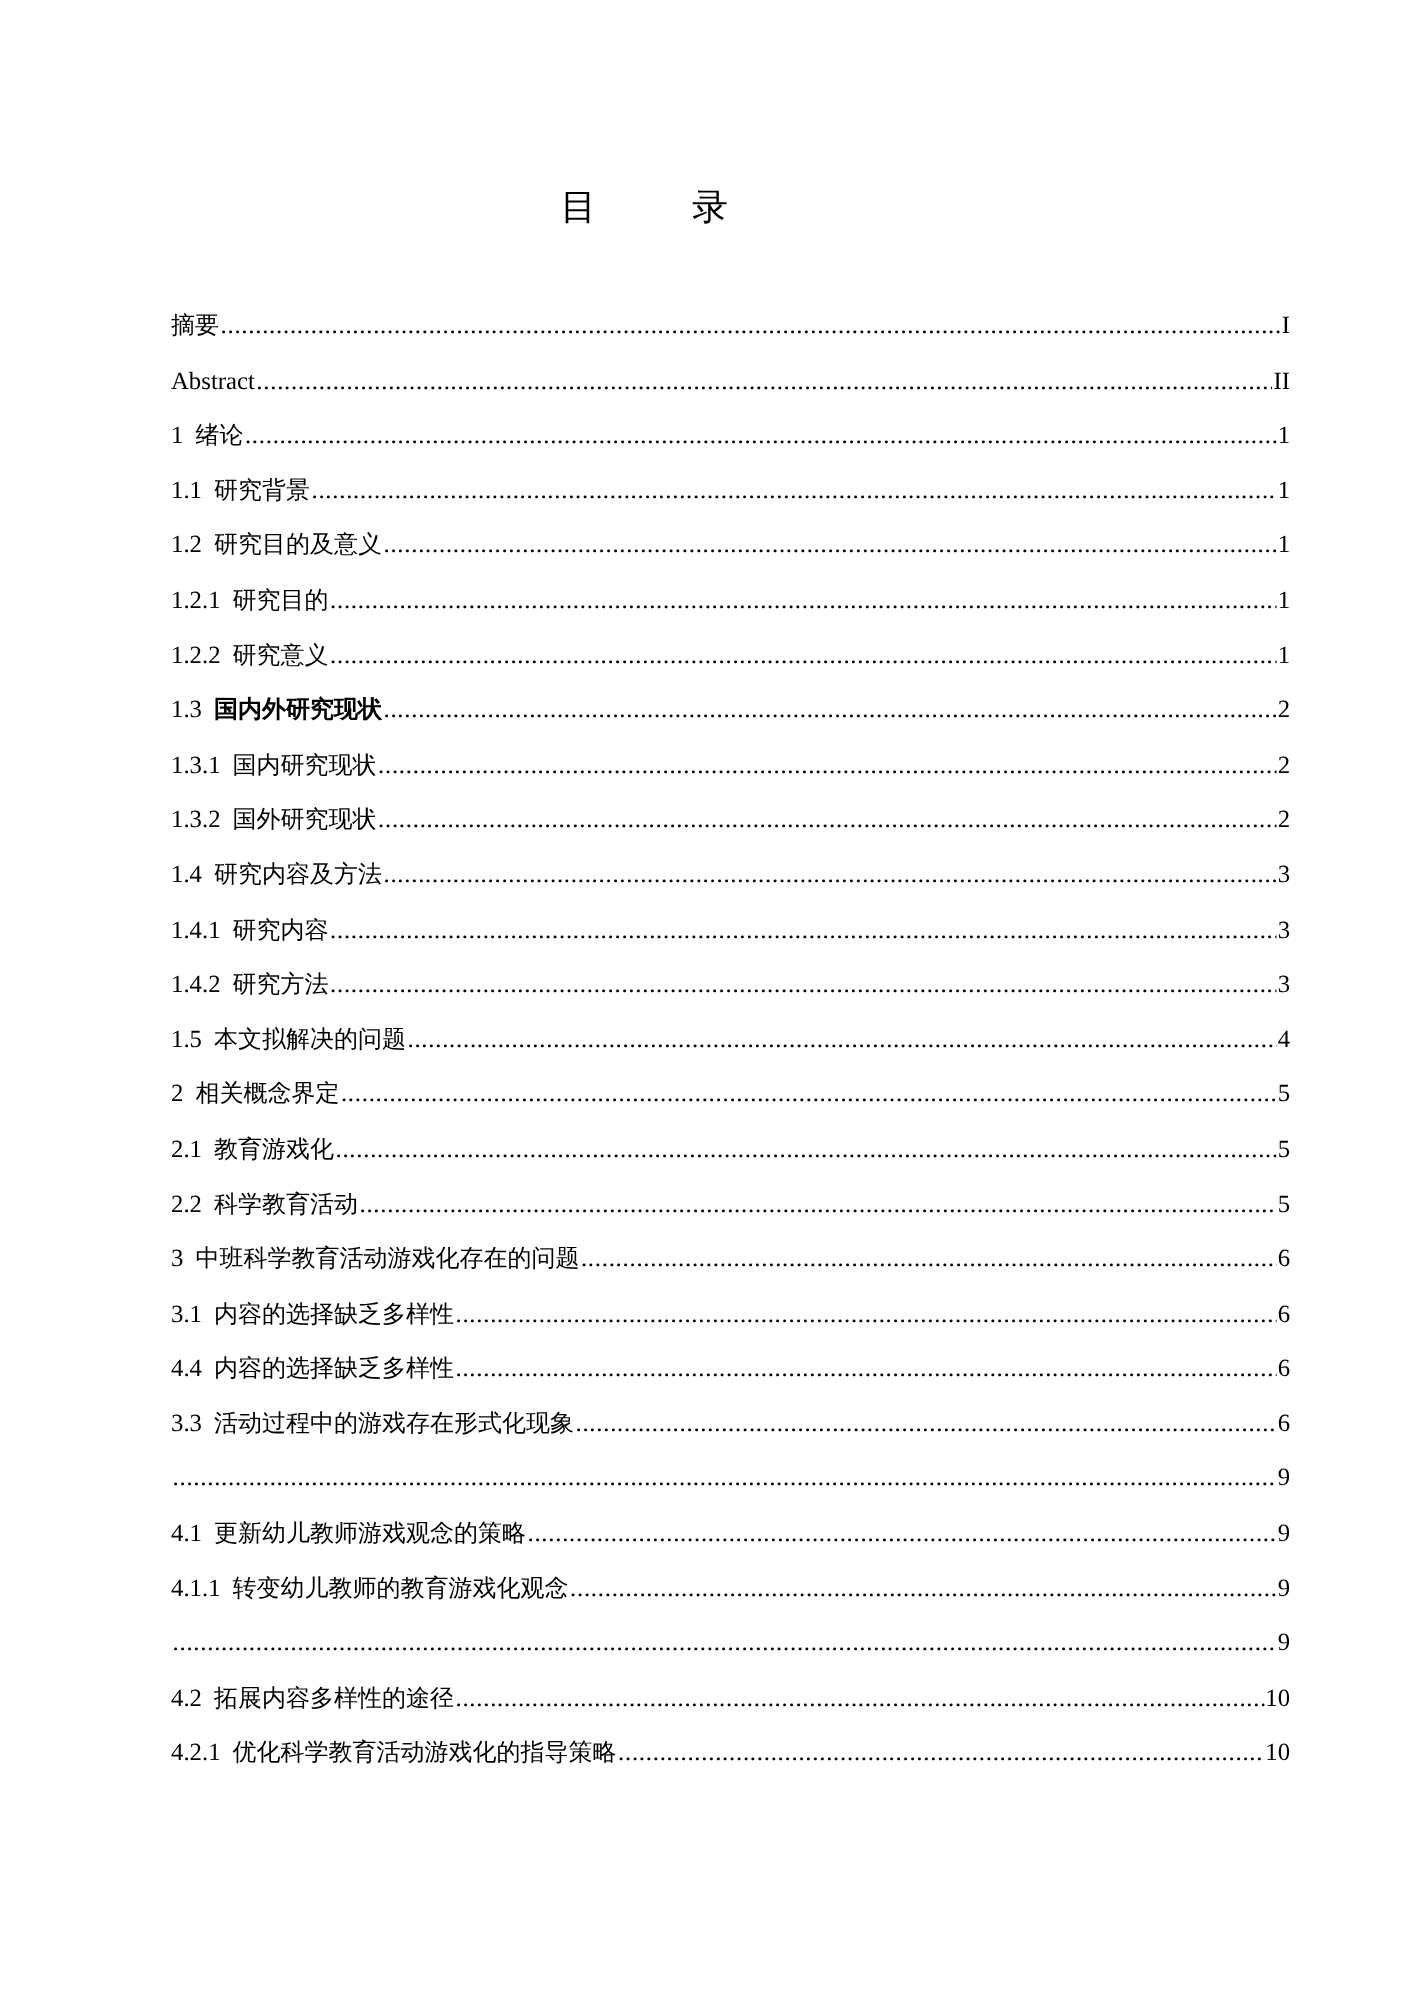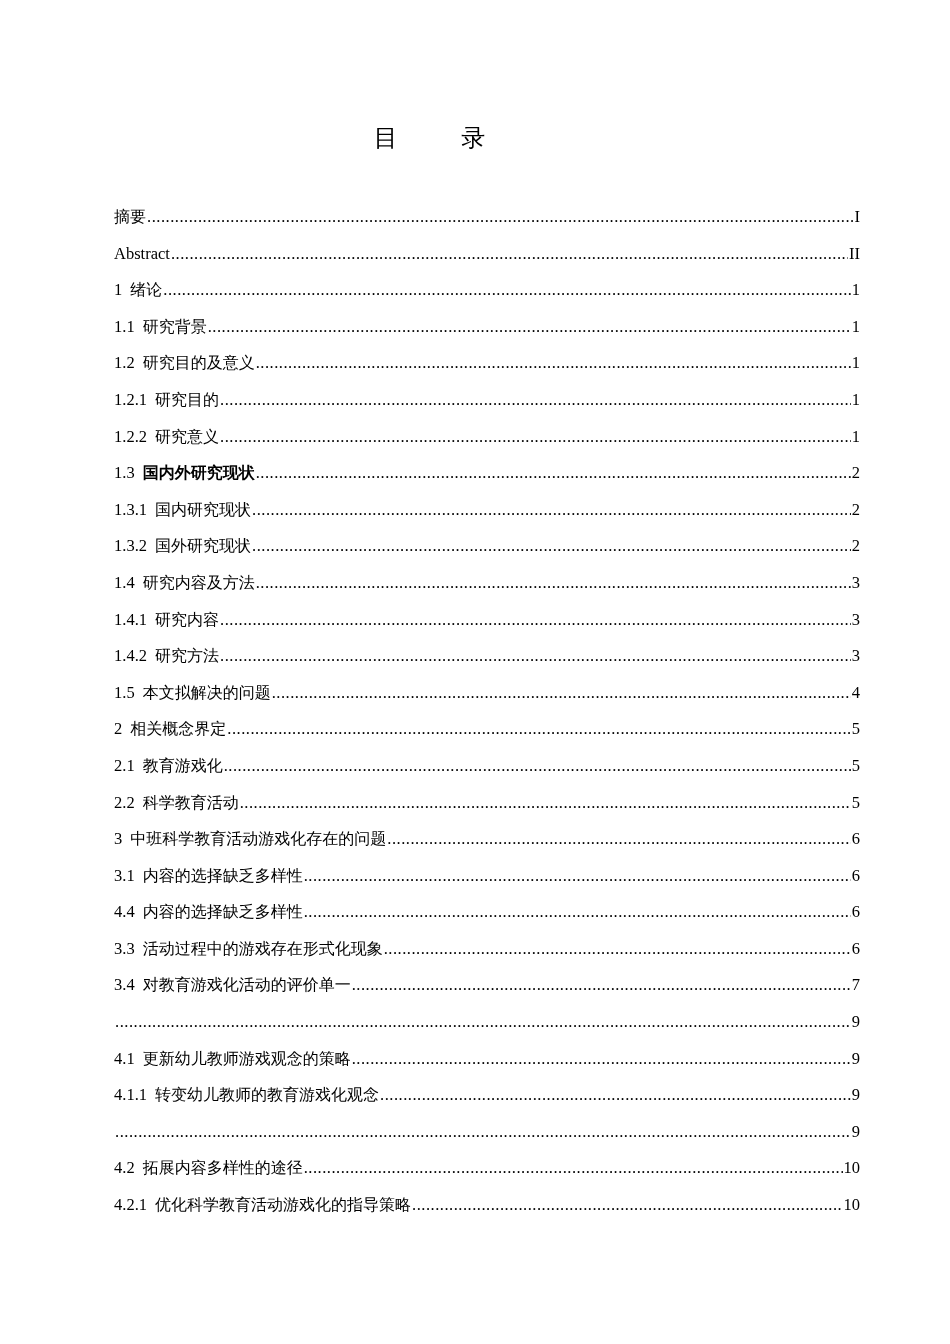--- a/index.html
+++ b/index.html
@@ -164,27 +164,20 @@
     <span class="page">6</span>
   </div>
     <div class="row">
     <span class="label">
       <span class="num">3.3</span><span class="txt" style="margin-left: 0.5em;">活动过程中的游戏存在形式化现象</span>
     </span>
     <span class="leader"></span>
     <span class="page">6</span>
   </div>
     <div class="row">
-    <span class="label">
-      <span class="num">3.4</span><span class="txt" style="margin-left: 0.5em;">对教育游戏化活动的评价单一</span>
-    </span>
-    <span class="leader"></span>
-    <span class="page">7</span>
-  </div>
-    <div class="row">
     <span class="leader"></span>
     <span class="page">9</span>
   </div>
     <div class="row">
     <span class="label">
       <span class="num">4.1</span><span class="txt" style="margin-left: 0.5em;">更新幼儿教师游戏观念的策略</span>
     </span>
     <span class="leader"></span>
     <span class="page">9</span>
   </div>

